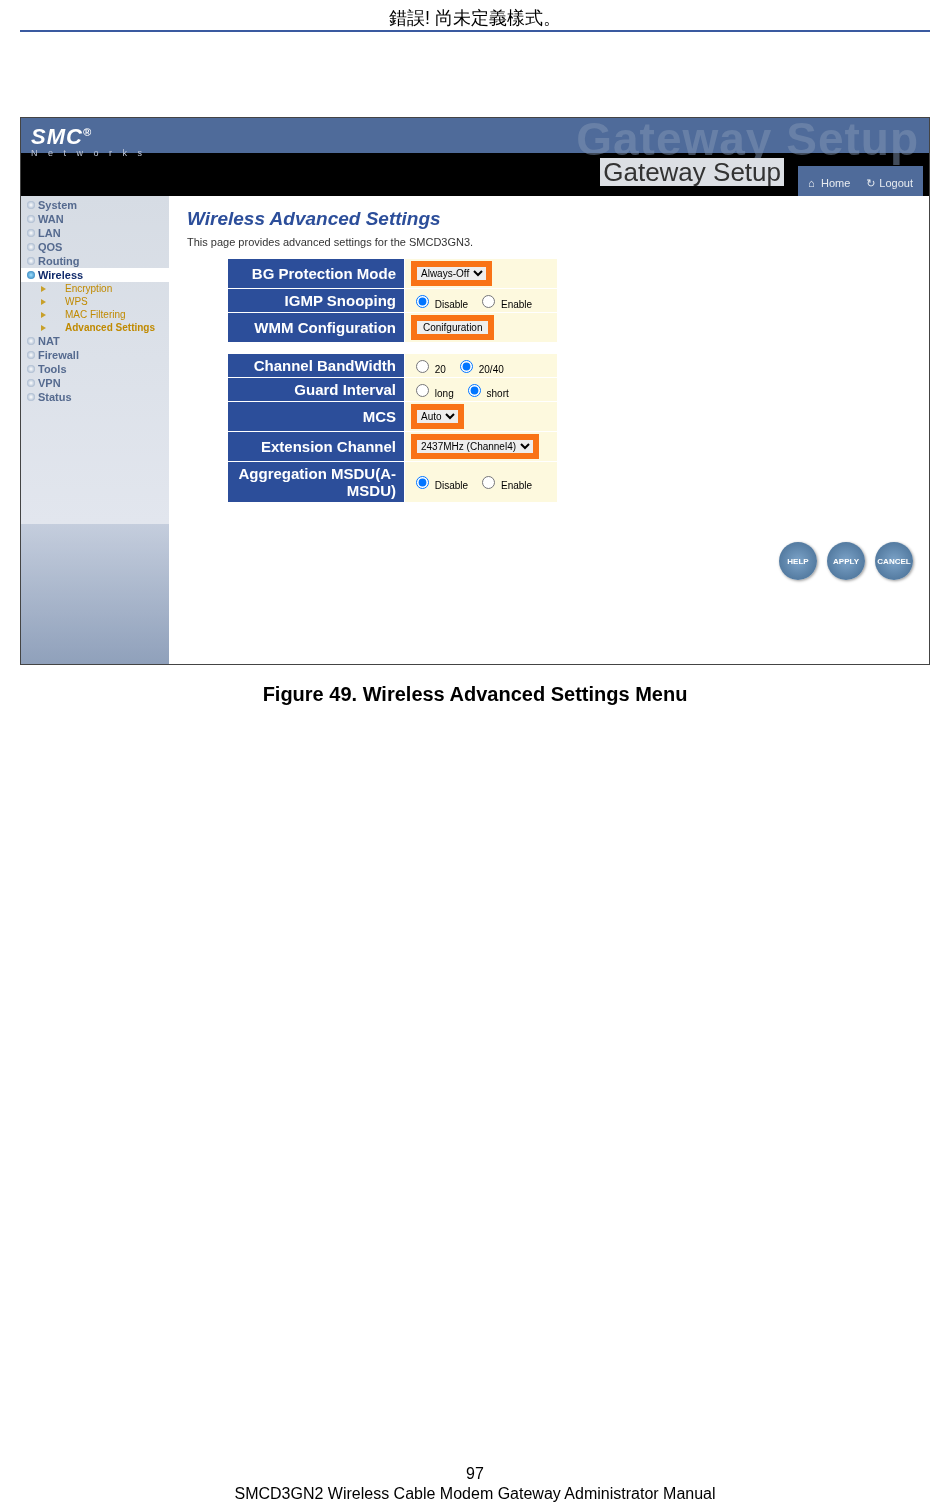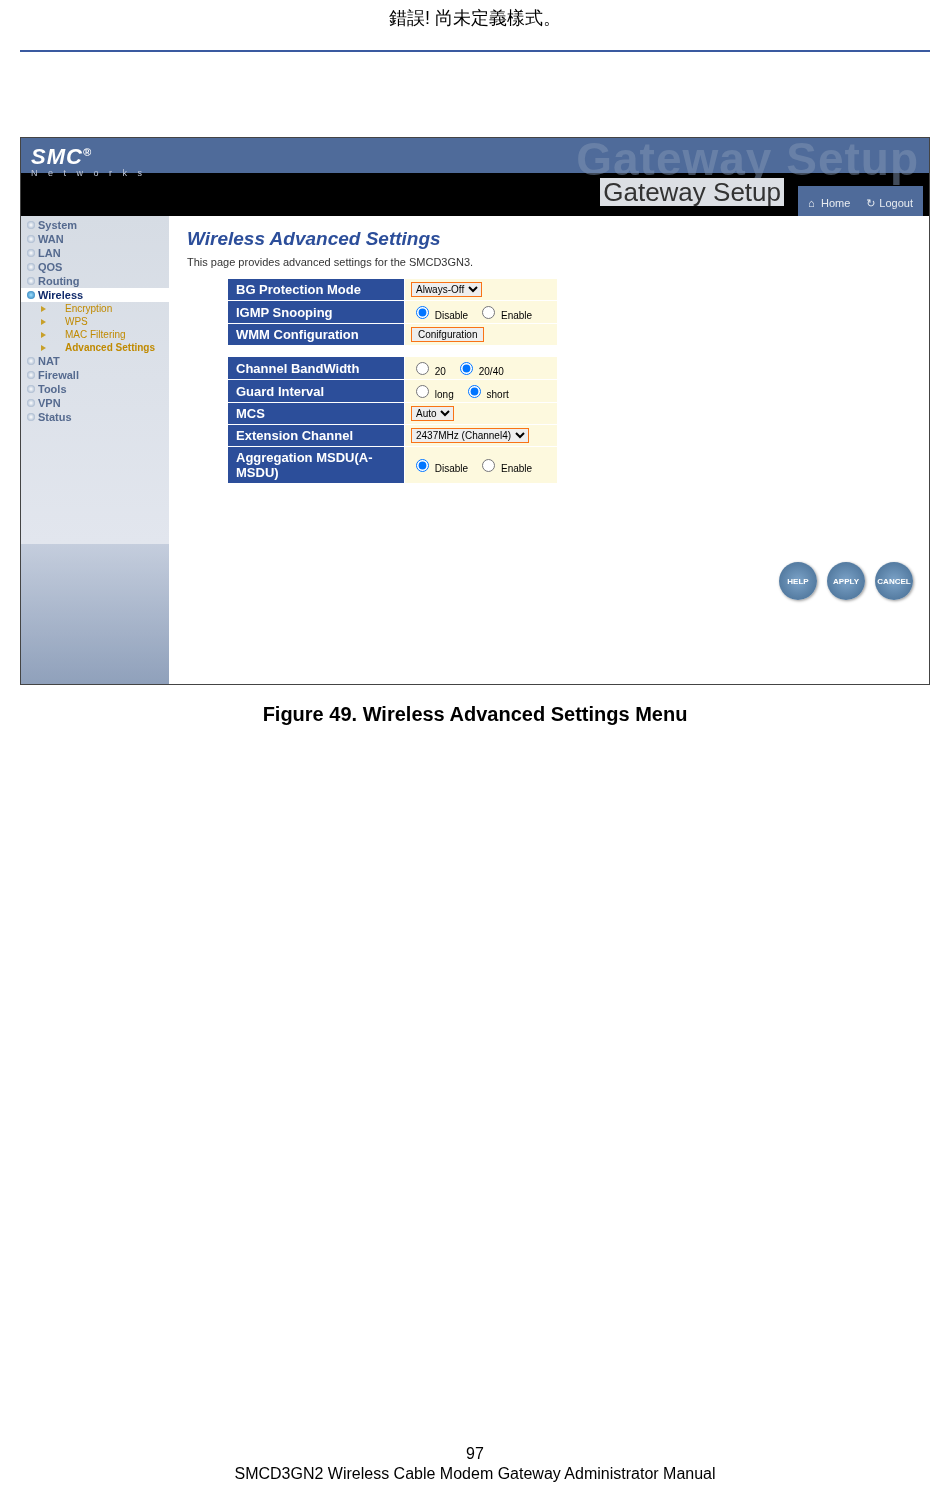--- a/index.html
+++ b/index.html
@@ -10,21 +10,21 @@
     color: #000;
     width: 950px;
   }
   .page {
     width: 950px;
     position: relative;
   }
   .top-error {
     text-align: center;
     font-size: 18px;
-    padding: 6px 0 20px 0;
+    padding: 6px 0 0 0;
     font-family: "Microsoft JhengHei", sans-serif;
   }
   .top-rule {
     border-top: 2px solid #3a5aa0;
     margin: 0 20px 0 20px;
   }
   .figure-wrap {
     margin: 85px 20px 0 20px;
     border: 1px solid #444;
     height: 546px;
@@ -157,40 +157,41 @@
   }
   .main .desc { color: #333; margin-bottom: 10px; }
   table.form {
     border-collapse: collapse;
     margin-left: 40px;
     margin-bottom: 10px;
   }
   table.form td.lbl {
     background: #2c4e9a;
     color: #fff;
+    text-align: right;
     padding: 3px 8px;
-    font-size: 13px;
+    font-size: 15px;
     border: 1px solid #fff;
     font-weight: bold;
     width: 160px;
   }
   table.form td.val {
     background: #fdf9de;
     border: 1px solid #fff;
     padding: 2px 6px;
     width: 140px;
   }
   .section-label {
     color: #2c4e9a;
     font-size: 11px;
     margin: 2px 0 2px 40px;
   }
   select.mini, button.mini {
     font-size: 10px;
-    border: 1px solid #f97316;
+    border: 6px solid #f97316;
     background: #eee;
   }
   .radio-lab { font-size: 10px; margin-right: 6px; }
   .action-row {
     position: absolute;
     right: 16px;
     bottom: 84px;
     display: flex;
     gap: 10px;
   }
@@ -209,21 +210,21 @@
     font-weight: bold;
     font-size: 20px;
     margin-top: 18px;
   }
   .footer {
     position: absolute;
     bottom: 0;
     width: 100%;
     text-align: center;
     font-size: 16px;
-    padding-bottom: 20px;
+    padding-bottom: 0;
   }
   .page-num { margin-bottom: 2px; }
   .page { height: 1503px; }
 </style>
 </head>
 <body>
 
 <div class="page">
 
   <div class="top-error">錯誤! 尚未定義樣式。</div>

